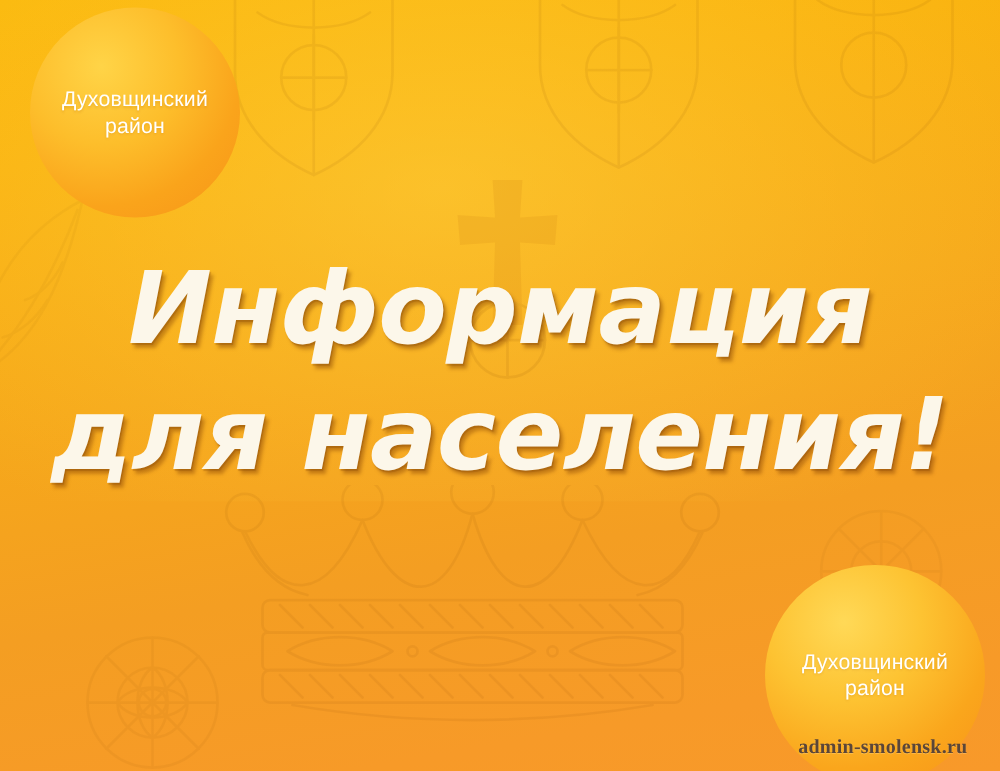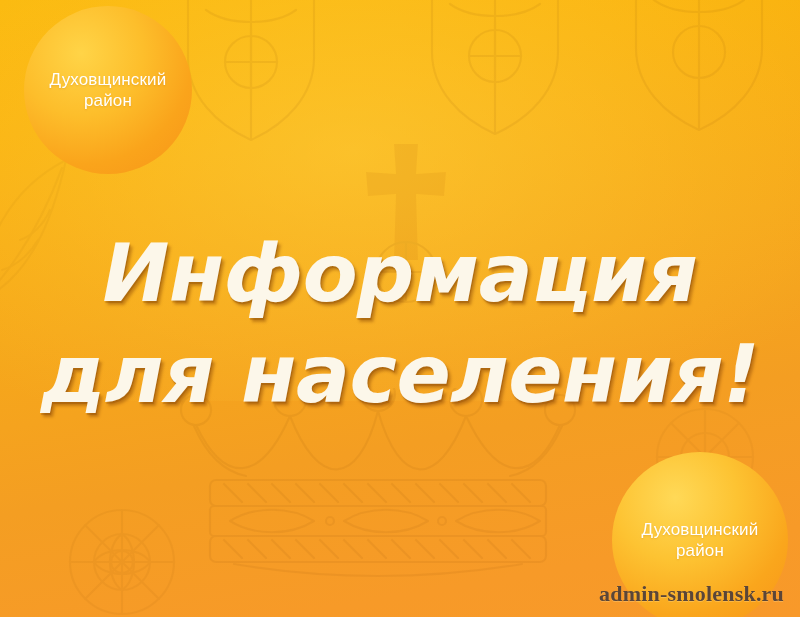--- a/index.html
+++ b/index.html
@@ -121,33 +121,32 @@
     font-style: italic;
     font-weight: 700;
     font-size: 80px;
     line-height: 101px;
     letter-spacing: -0.5px;
     text-shadow:
        3px 4px 3px rgba(120,55,0,0.38),
        1px 2px 1px rgba(120,55,0,0.30);
     pointer-events: none;
     white-space: nowrap;
-    margin-top: 27px;
   }
   .headline .line-1 { display: block; }
   .headline .line-2 { display: block; text-align: center; }
 
   
   .site-url {
     position: absolute;
-    right: 16px;
+    right: 26px;
     bottom: 10px;
     font-family: "Liberation Serif", serif;
     font-weight: 700;
-    font-size: 22px;
+    font-size: 16px;
     letter-spacing: 0.2px;
     color: #5B4638;
     text-shadow: 0 1px 0 rgba(255,220,150,0.35);
   }
 </style>
 </head>
 <body>
 
 <div class="banner">
 

